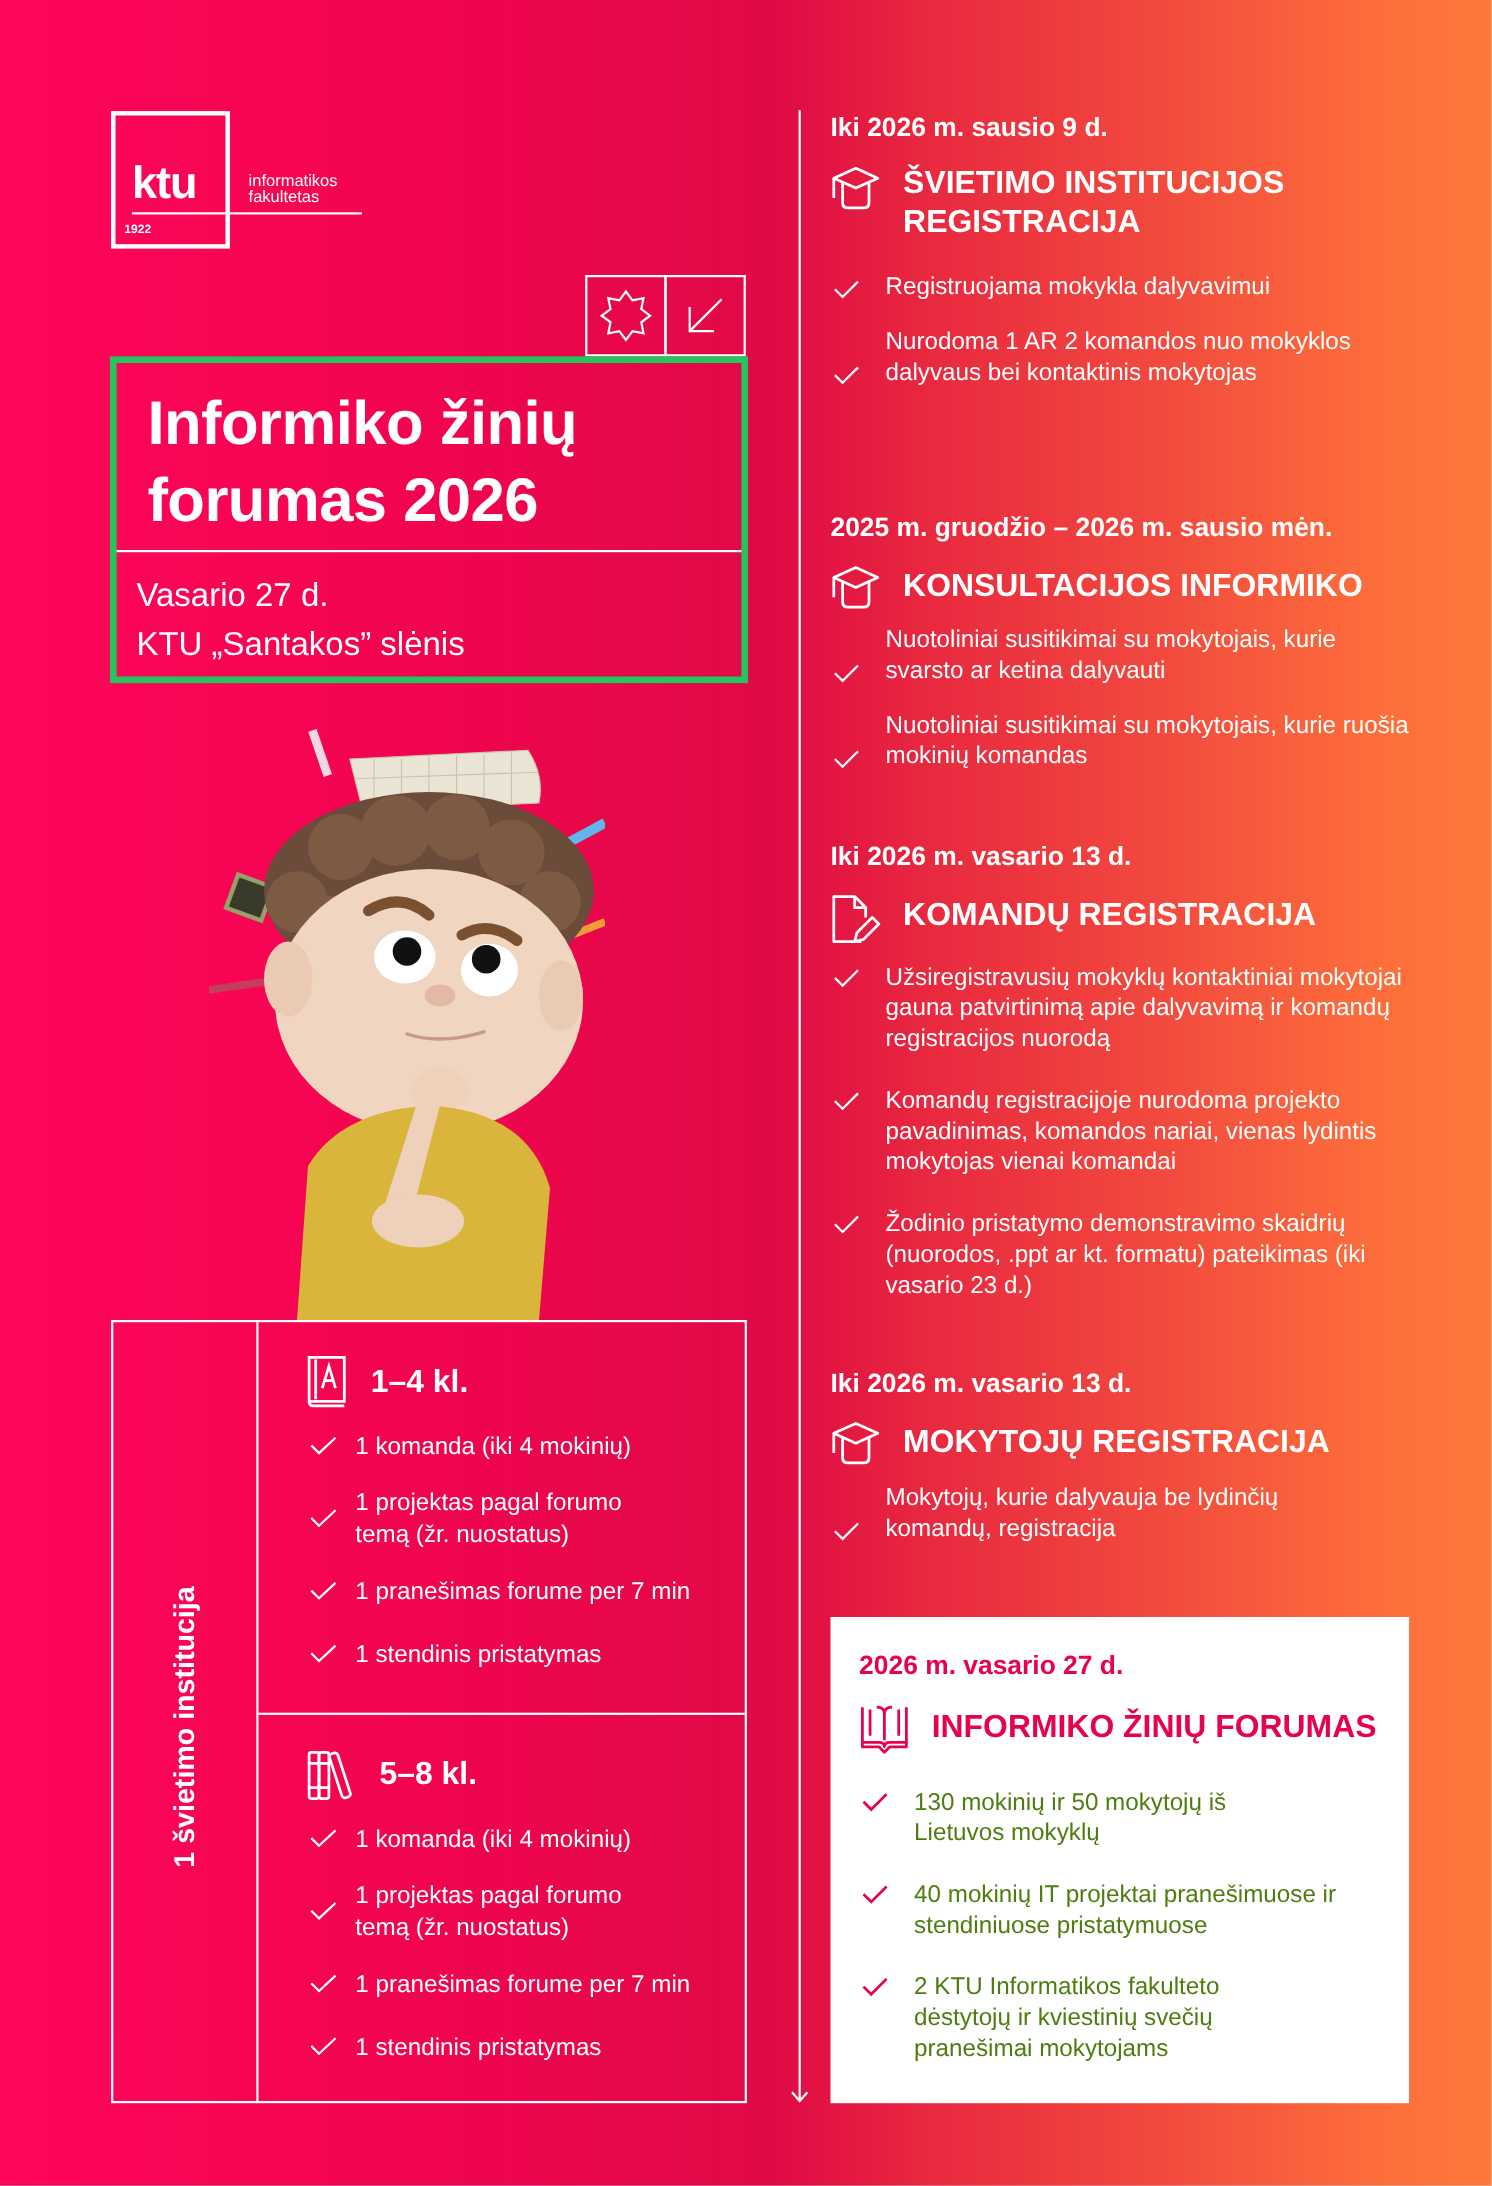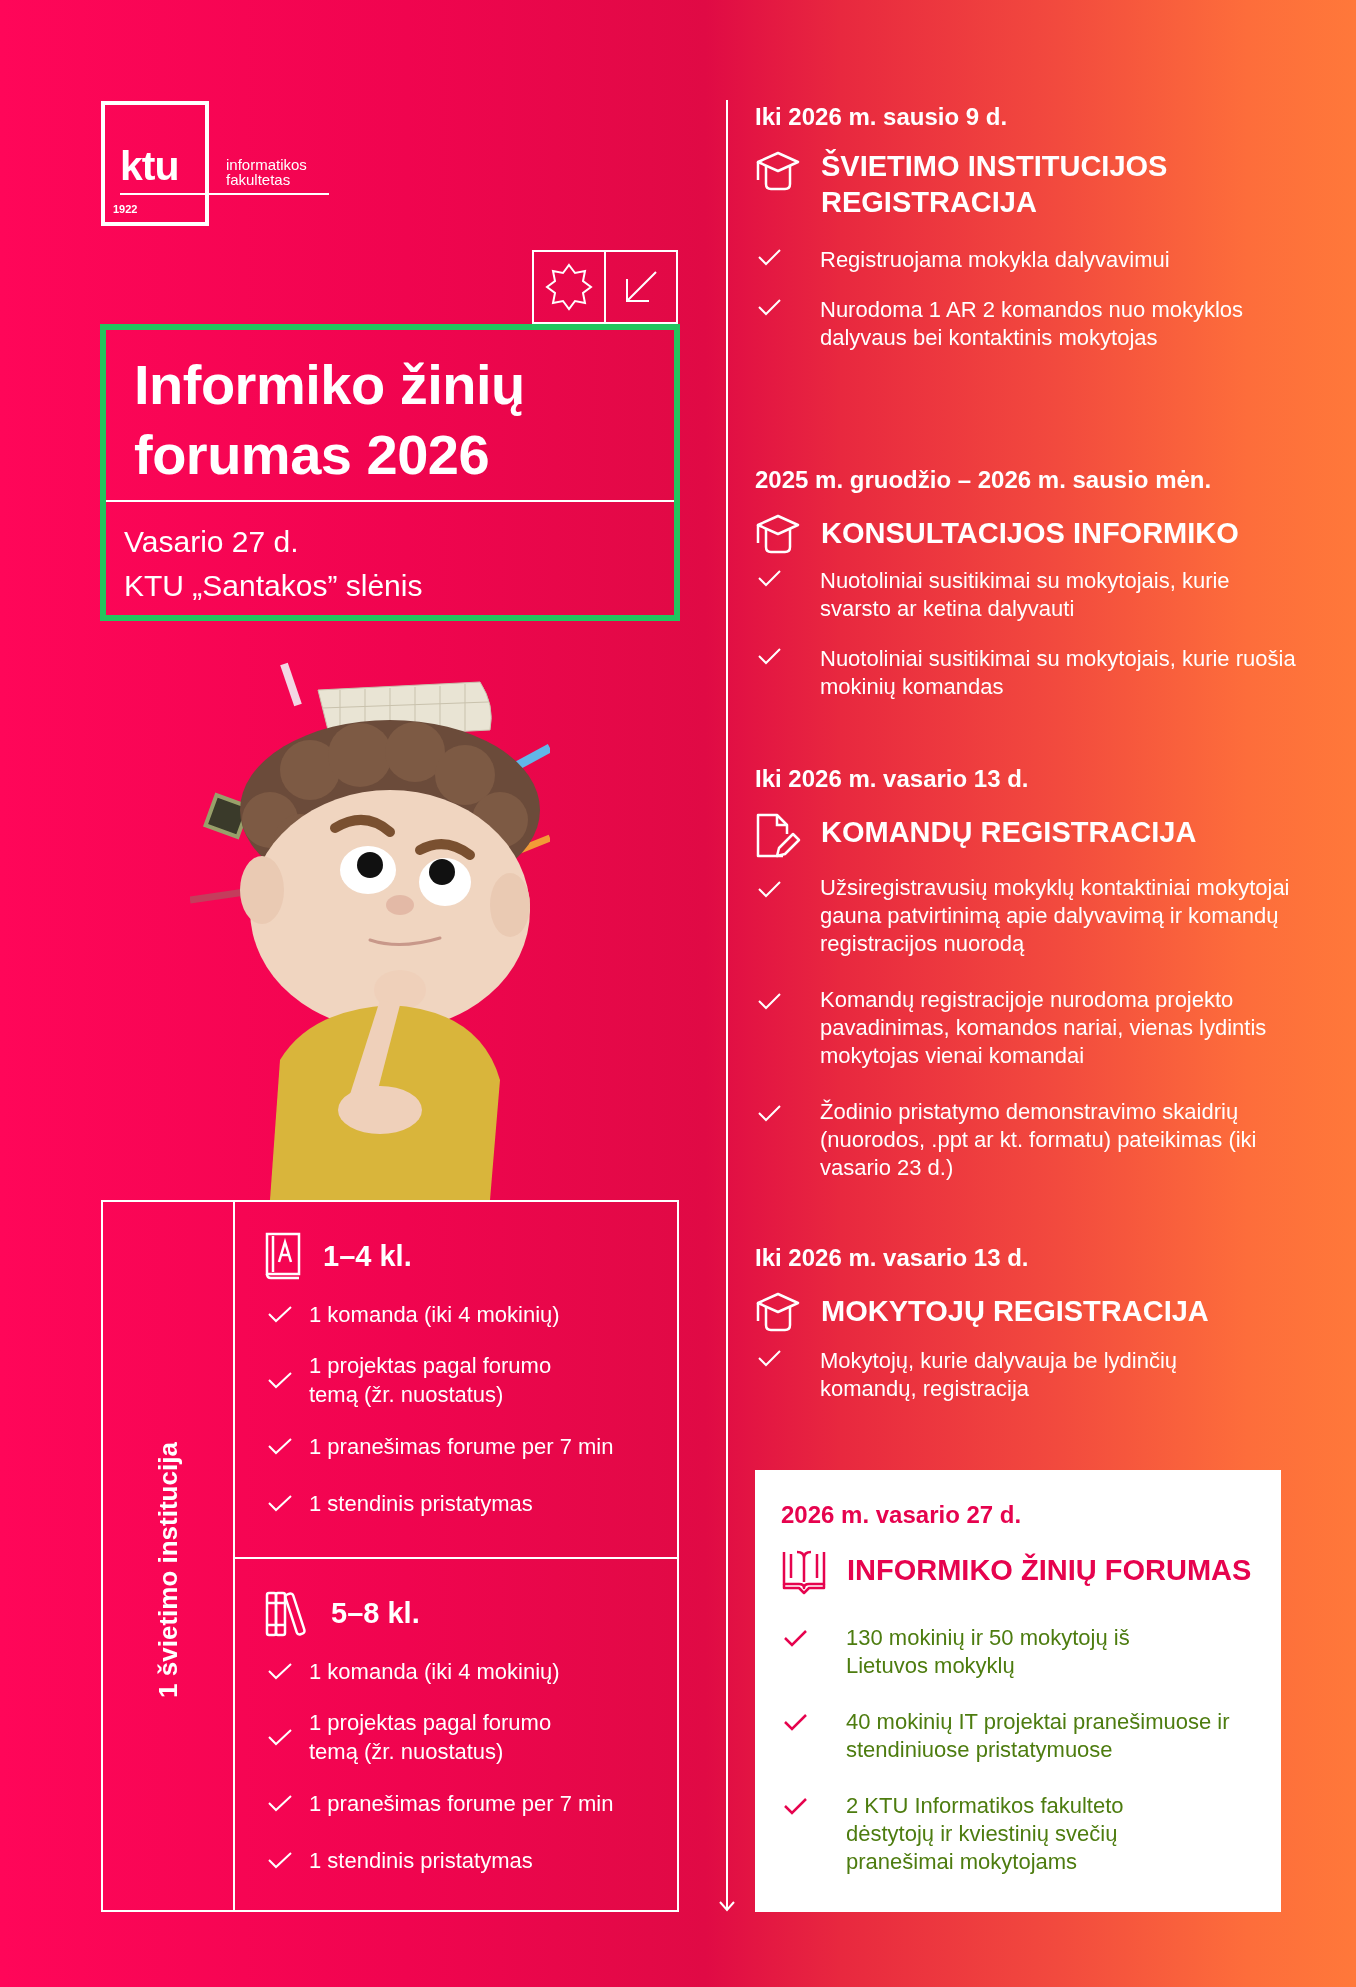--- a/index.html
+++ b/index.html
@@ -32,38 +32,38 @@
     .title-bottom { padding: 18px 0 0 18px; font-size: 30px; line-height: 44px; font-weight: 400; }
 
     
     .character { left: 190px; top: 660px; width: 360px; height: 540px; }
 
     
     .grades-box { left: 101px; top: 1200px; width: 578px; height: 712px; border: 2px solid #fff; display: flex; }
     .grades-side { width: 132px; border-right: 2px solid #fff; position: relative; }
     .vertical-label { position: absolute; left: 50%; top: 52%; transform: translate(-50%, -50%) rotate(-90deg); white-space: nowrap; font-size: 26px; font-weight: 700; }
     .grades-main { flex: 1; display: flex; flex-direction: column; }
-    .grade-sec { height: 355px; padding: 30px 0 0 30px; }
+    .grade-sec { height: 355px; padding: 30px 0 0 44px; }
     .grade-sec + .grade-sec { border-top: 2px solid #fff; height: 353px; }
     .grade-head { display: flex; align-items: center; gap: 22px; margin-bottom: 14px; }
     .grade-title { font-size: 29px; font-weight: 700; }
     .grade-item { display: flex; align-items: center; gap: 14px; font-size: 22px; line-height: 29px; margin-bottom: 17px; min-height: 40px; }
     .grade-item .chk { flex: 0 0 30px; }
 
     
     .timeline-line { left: 726px; top: 100px; width: 2px; height: 1810px; background: #fff; }
     .timeline-arrow { left: 717px; top: 1898px; }
 
     .tl { left: 755px; width: 560px; }
     .tl-date { font-size: 24px; font-weight: 700; line-height: 30px; }
     .tl-head { display: flex; align-items: flex-start; gap: 20px; margin-top: 16px; }
     .tl-head .ico { flex: 0 0 46px; margin-top: 2px; }
     .tl-title { font-size: 29px; font-weight: 700; line-height: 36px; }
     .tl-items { margin-top: 22px; }
-    .tl-item { display: flex; align-items: flex-start; gap: 37px; font-size: 22px; line-height: 28px; margin-bottom: 22px; }
+    .tl-item { display: flex; align-items: flex-end; gap: 22px; font-size: 22px; line-height: 28px; margin-bottom: 22px; }
     .tl-item .chk { flex: 0 0 28px; }
 
     
     .white-box { left: 755px; top: 1470px; width: 526px; height: 442px; background: #fff; color: #e6034e; padding: 30px 0 0 26px; }
     .white-box .tl-date { color: #e6034e; }
     .white-box .tl-title { color: #e6034e; }
     .white-box .tl-item { color: #4d7c0f; margin-bottom: 28px; }
   </style>
 </head>
 <body>

